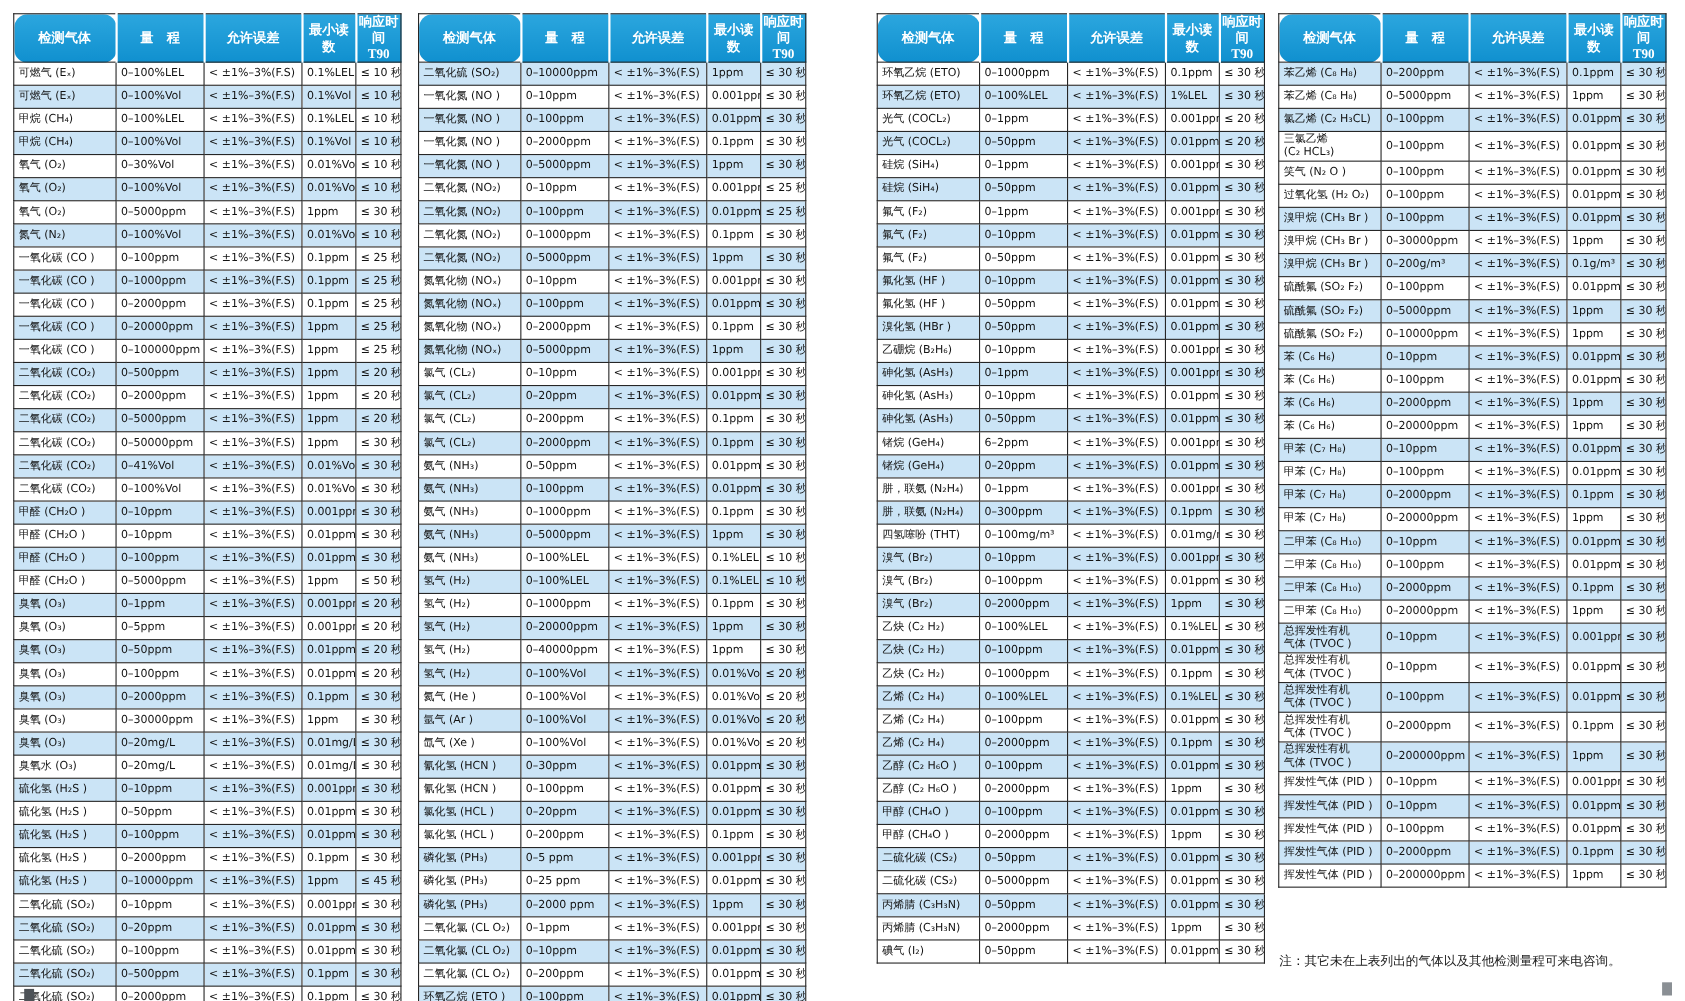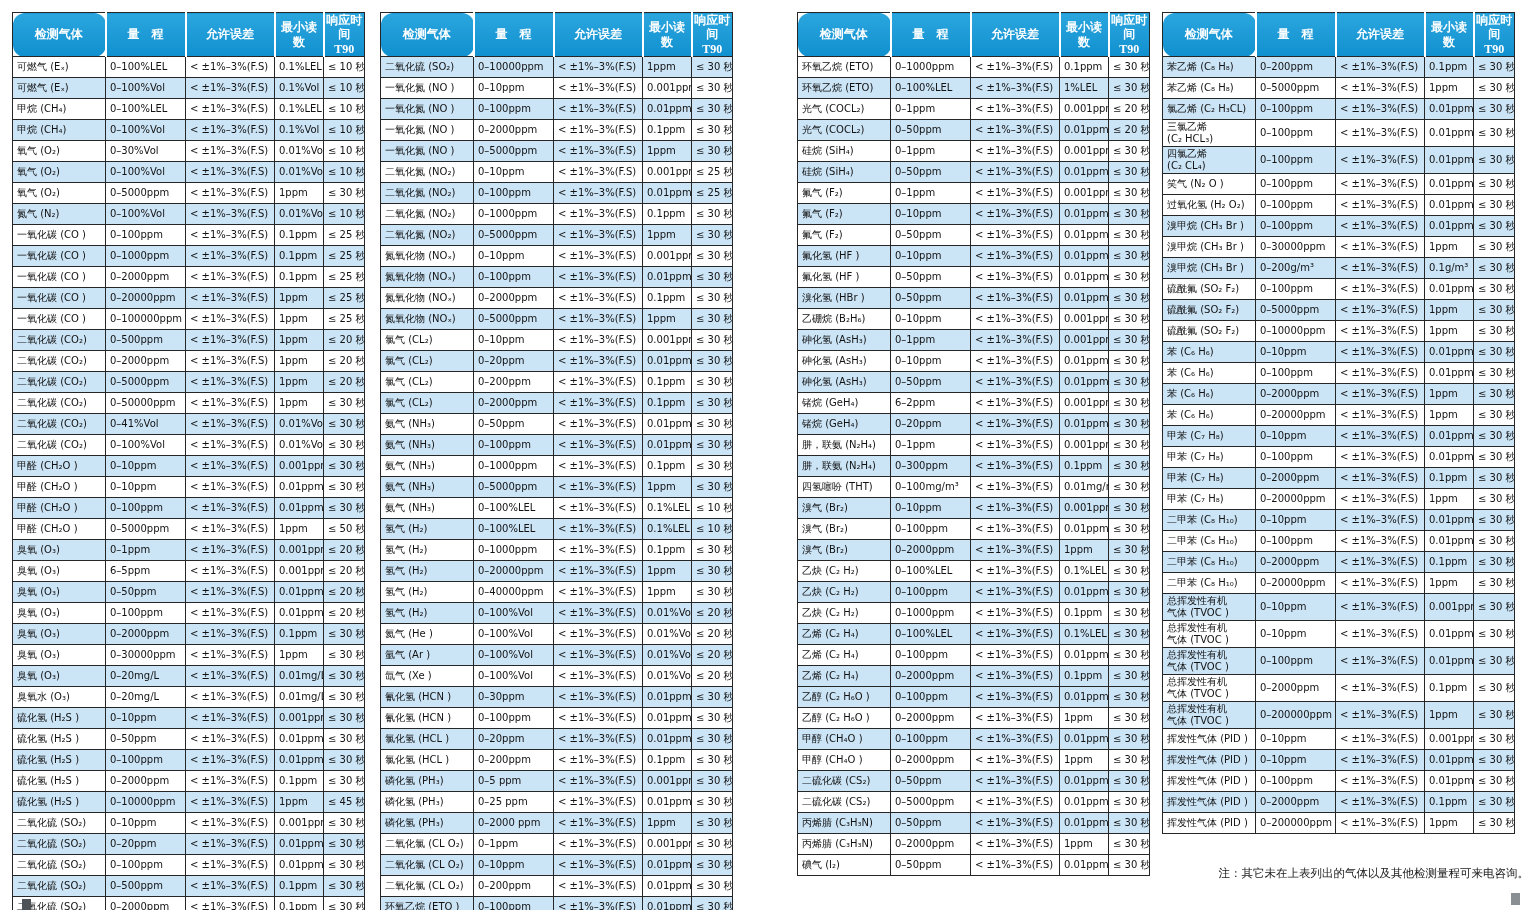--- a/index.html
+++ b/index.html
@@ -26,21 +26,21 @@
     white-space:nowrap; overflow:hidden; line-height:1.2; background:#ffffff;
   }
   table.gas-table td:first-child { white-space:pre-line; }
   table.gas-table tr.alt td { background:#cbe4f6; }
   #table-1 { left:12px; }
   #table-2 { left:380px; }
   #table-3 { left:797px; }
   #table-4 { left:1162px; }
   .footnote {
     position:absolute; left:1163px; top:866px; width:366px;
-    font-size:11.5px; color:#1a1a1a;text-align:right;
+    font-size:11.5px; color:#1a1a1a;
   }
   .corner-mark { position:absolute; background:#8a8f94; }
   #corner-left  { left:22px;  top:899px; width:9px; height:11px; background:#4d5257; }
   #corner-right { left:1511px; top:893px; width:9px; height:12px; }
 </style>
 </head>
 <body>
 
 <table class="gas-table" id="table-1">
   <colgroup>
@@ -224,21 +224,21 @@
       </tr>
       <tr class="alt">
         <td>臭氧 (O₃)</td>
         <td>0–1ppm</td>
         <td>&lt; ±1%–3%(F.S)</td>
         <td>0.001ppm</td>
         <td>≤ 20 秒</td>
       </tr>
       <tr>
         <td>臭氧 (O₃)</td>
-        <td>6–5ppm</td>
+        <td>0–5ppm</td>
         <td>&lt; ±1%–3%(F.S)</td>
         <td>0.001ppm</td>
         <td>≤ 20 秒</td>
       </tr>
       <tr class="alt">
         <td>臭氧 (O₃)</td>
         <td>0–50ppm</td>
         <td>&lt; ±1%–3%(F.S)</td>
         <td>0.01ppm</td>
         <td>≤ 20 秒</td>
@@ -996,28 +996,20 @@
         <td>≤ 30 秒</td>
       </tr>
       <tr>
         <td>三氯乙烯
 (C₂ HCL₃)</td>
         <td>0–100ppm</td>
         <td>&lt; ±1%–3%(F.S)</td>
         <td>0.01ppm</td>
         <td>≤ 30 秒</td>
       </tr>
-      <tr class="alt">
-        <td>四氯乙烯
-(C₂ CL₄)</td>
-        <td>0–100ppm</td>
-        <td>&lt; ±1%–3%(F.S)</td>
-        <td>0.01ppm</td>
-        <td>≤ 30 秒</td>
-      </tr>
       <tr>
         <td>笑气 (N₂ O )</td>
         <td>0–100ppm</td>
         <td>&lt; ±1%–3%(F.S)</td>
         <td>0.01ppm</td>
         <td>≤ 30 秒</td>
       </tr>
       <tr>
         <td>过氧化氢 (H₂ O₂)</td>
         <td>0–100ppm</td>

